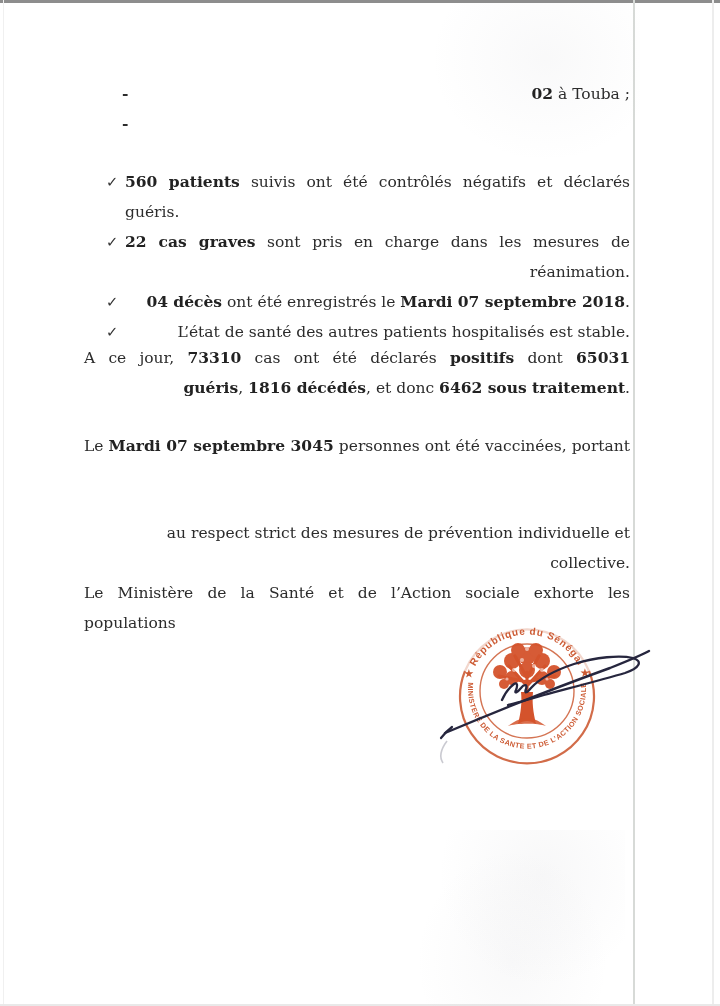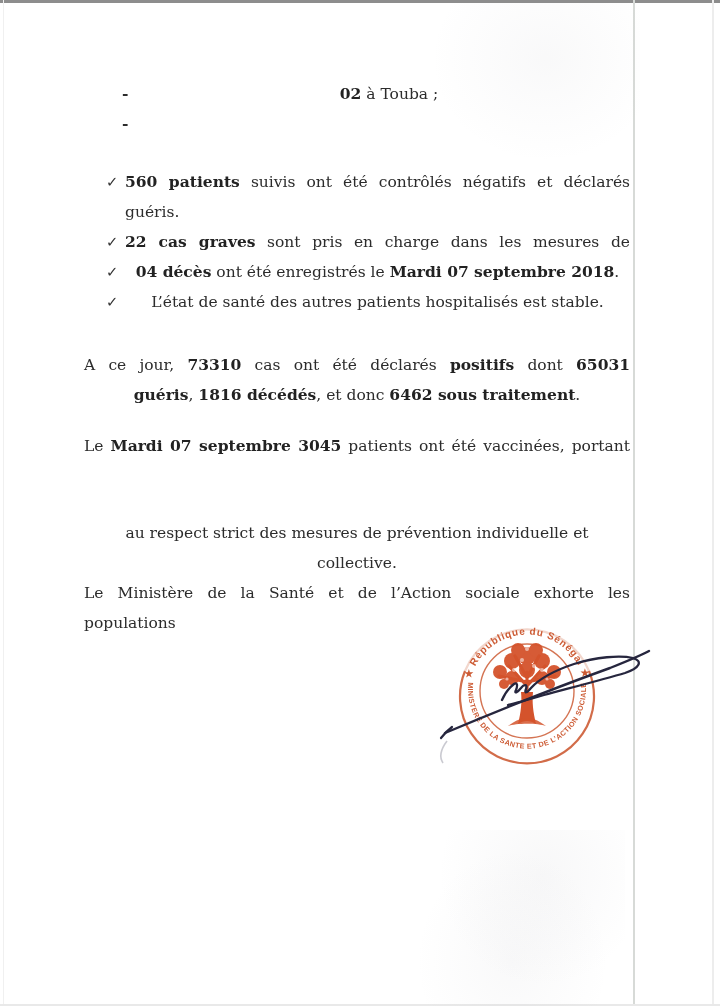--- a/index.html
+++ b/index.html
@@ -16,27 +16,27 @@
   .edge-line-right{position:absolute;left:712px;top:0;width:2px;height:1006px;background:#ededed;}
   .smudge-top{position:absolute;left:430px;top:3px;width:210px;height:160px;
     background:radial-gradient(ellipse at 55% 35%, rgba(150,150,160,0.06), rgba(150,150,160,0) 70%);}
   .smudge-bottom{position:absolute;left:420px;top:830px;width:205px;height:176px;
     background:
       radial-gradient(ellipse at 60% 25%, rgba(150,150,160,0.07), rgba(150,150,160,0) 60%),
       radial-gradient(ellipse at 45% 75%, rgba(150,150,160,0.06), rgba(150,150,160,0) 60%);}
 
   .content{position:absolute;left:84px;top:0;width:546px;font-size:15.5px;line-height:30px;}
   b{font-weight:700;color:#222;}
-  .tline{text-align:center;}
+  .tline{text-align:right;}
   .tline.just{text-align:justify;text-align-last:justify;}
 
   .block{position:absolute;left:0;width:546px;}
   .dash-list{top:79px;}
   .check-list{top:167px;}
-  .para-1{top:350px;}
+  .para-1{top:343px;}
   .para-2{top:431px;}
   .para-3{top:518px;}
 
   .li{position:relative;}
   .dash-item{padding-left:64px;}
   .dash-item .marker{position:absolute;left:38px;top:0;font-weight:700;}
   .check-item{padding-left:41px;}
   .check-item .marker{position:absolute;left:22px;top:0;font-size:14.5px;color:#333;}
 
   .stamp-wrap{position:absolute;left:452px;top:616px;width:150px;height:150px;}
@@ -72,20 +72,21 @@
     <div class="li check-item">
       <span class="marker">✓</span>
       <div class="body">
           <div class="tline just"><b>560 patients</b><span> suivis ont été contrôlés négatifs et déclarés guéris.</span></div>
         </div>
     </div>
     <div class="li check-item">
       <span class="marker">✓</span>
       <div class="body">
           <div class="tline just"><b>22 cas graves</b><span> sont pris en charge dans les mesures de</span></div>
+          <div class="tline"><span>réanimation.</span></div>
         </div>
     </div>
     <div class="li check-item">
       <span class="marker">✓</span>
       <div class="body">
           <div class="tline"><b>04 décès</b><span> ont été enregistrés le </span><b>Mardi 07 septembre 2018</b><span>.</span></div>
         </div>
     </div>
     <div class="li check-item">
       <span class="marker">✓</span>
@@ -93,21 +94,21 @@
           <div class="tline"><span>L’état de santé des autres patients hospitalisés est stable.</span></div>
         </div>
     </div>
   </div>
 
   <div class="block para-1">
       <div class="tline just"><span>A ce jour, </span><b>73310</b><span> cas ont été déclarés </span><b>positifs</b><span> dont </span><b>65031</b></div>
       <div class="tline"><b>guéris</b><span>, </span><b>1816 décédés</b><span>, et donc </span><b>6462 sous traitement</b><span>.</span></div>
     </div>
   <div class="block para-2">
-      <div class="tline just"><span>Le </span><b>Mardi 07 septembre 3045</b><span> patients ont été vaccinées, portant</span></div>
+      <div class="tline just"><span>Le </span><b>Mardi 07 septembre 3045</b><span> personnes ont été vaccinées, portant</span></div>
     </div>
   <div class="block para-3">
       <div class="tline"><span>au respect strict des mesures de prévention individuelle et collective.</span></div>
       <div class="tline just"><span>Le Ministère de la Santé et de l’Action sociale exhorte les populations</span></div>
     </div>
 </div>
 
 <div class="stamp-wrap">
   <svg width="150" height="150" viewBox="0 0 150 150">
     <g fill="none" stroke-width="2.2" stroke="#cd5c35">

